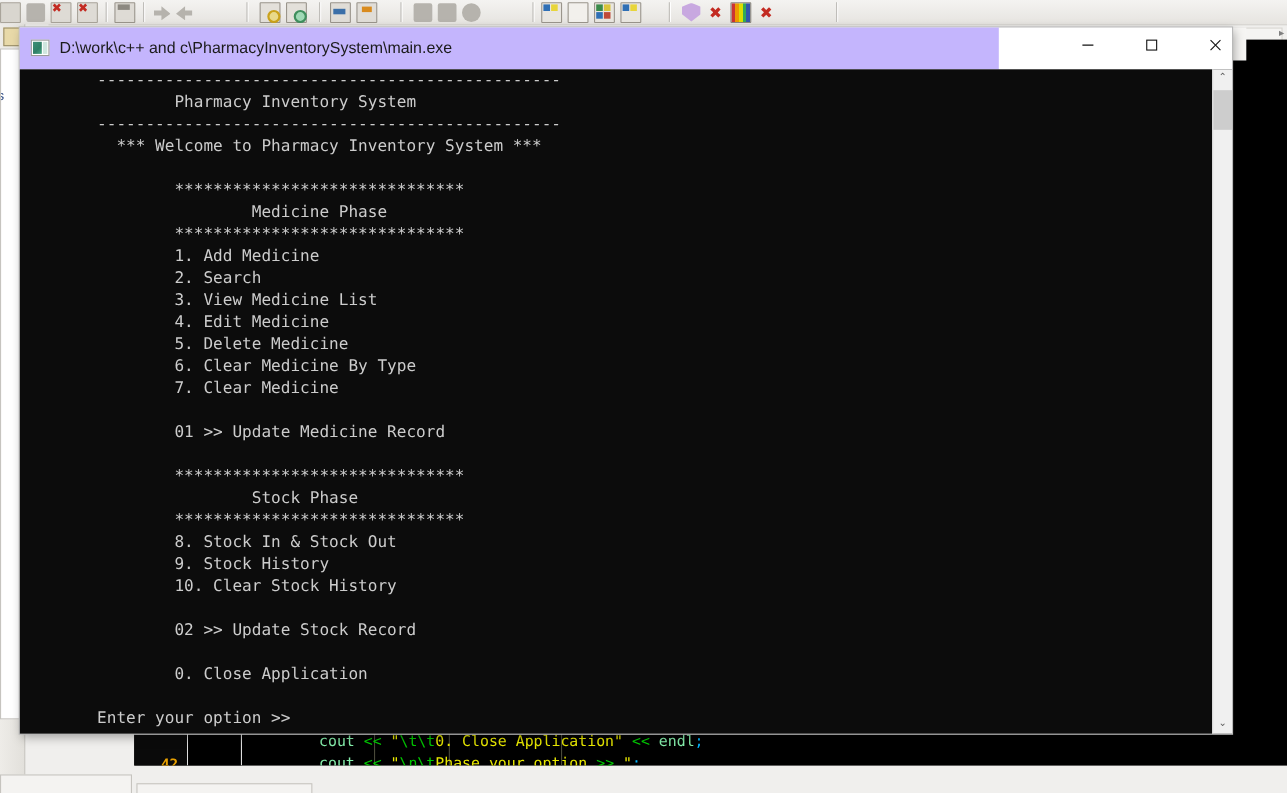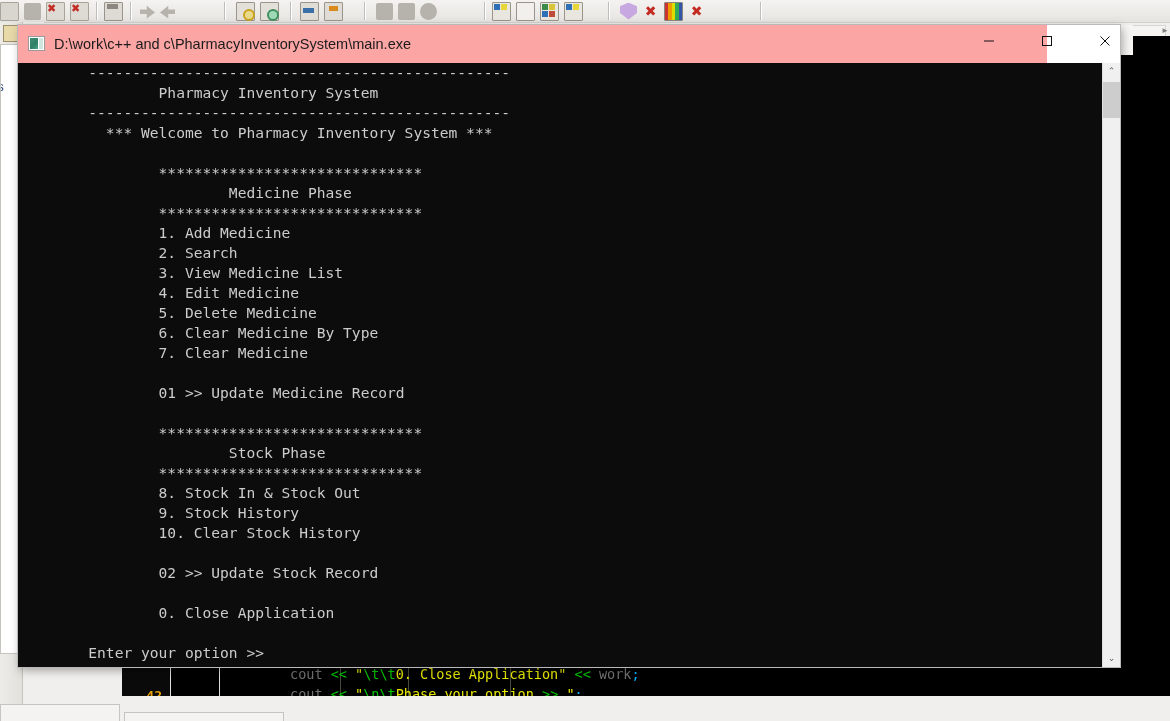--- a/index.html
+++ b/index.html
@@ -210,21 +210,21 @@
     top: 0; width: 1px; height: 660px;
     background: #4a4a3a;
   }
   .code-line {
     position: absolute;
     left: 168px;
     font-size: 13.5px;
     white-space: pre;
     font-family: "DejaVu Sans Mono", "Liberation Mono", monospace;
   }
-  .c-ident  { color: #737373; }
+  .c-ident  { color: #86efac; }
   .c-op     { color: #00d000; }
   .c-str    { color: #e8e800; }
   .c-esc    { color: #00c800; }
   .c-punc   { color: #00b4ff; }
   .ide-statusbox {
     position: absolute;
     left: 0px; top: 682px;
     width: 120px; height: 20px;
     background: #f4f3f1;
     border: 1px solid #c6c4bf;
@@ -243,22 +243,22 @@
   .console-win {
     position: absolute;
     left: 18px; top: 25px;
     width: 1102px; height: 642px;
     background: #ffffff;
     box-shadow: 0 0 0 1px #b9b9b9, 2px 3px 9px rgba(0,0,0,0.35);
   }
   .console-titlebar {
     position: absolute;
     left: 0; top: 0;
-    width: 1029px; height: 38px;
-    background: #fca5a5;
+    width: 890px; height: 38px;
+    background: #c4b5fd;
     border-bottom: 1px solid #ffffff;
   }
   .console-icon {
     position: absolute;
     left: 10px; top: 11px;
     width: 17px; height: 15px;
     background: #ffffff;
     border: 1px solid #9a9a9a;
     box-sizing: border-box;
   }
@@ -430,21 +430,21 @@
 
     <div class="ide-editor">
       <div class="gutter">
         <span class="ln" style="top:664px;text-align:center;">41</span>
         <span class="ln" style="top:652px;">42</span>
       </div>
       <div class="fold-col"></div>
       <div class="guide" style="left:218px;"></div>
       <div class="guide" style="left:286px;"></div>
       <div class="guide" style="left:388px;"></div>
-      <div class="code-line" style="top:630px;"><span class="c-ident">cout </span><span class="c-op">&lt;&lt; </span><span class="c-str">"</span><span class="c-esc">\t\t</span><span class="c-str">0. Close Application</span><span class="c-str">"</span><span class="c-ident"> </span><span class="c-op">&lt;&lt; </span><span class="c-ident">work</span><span class="c-punc">;</span></div>
+      <div class="code-line" style="top:630px;"><span class="c-ident">cout </span><span class="c-op">&lt;&lt; </span><span class="c-str">"</span><span class="c-esc">\t\t</span><span class="c-str">0. Close Application</span><span class="c-str">"</span><span class="c-ident"> </span><span class="c-op">&lt;&lt; </span><span class="c-ident">endl</span><span class="c-punc">;</span></div>
       <div class="code-line" style="top:650px;"><span class="c-ident">cout </span><span class="c-op">&lt;&lt; </span><span class="c-str">"</span><span class="c-esc">\n\t</span><span class="c-str">Phase your option </span><span class="c-esc">&gt;&gt; </span><span class="c-str">"</span><span class="c-punc">;</span></div>
     </div>
 
     <div class="ide-statusbox"></div>
     <div class="ide-statusbox2"></div>
   </div>
 
   <div class="right-black"></div>
   <div class="right-strip"></div>
 

